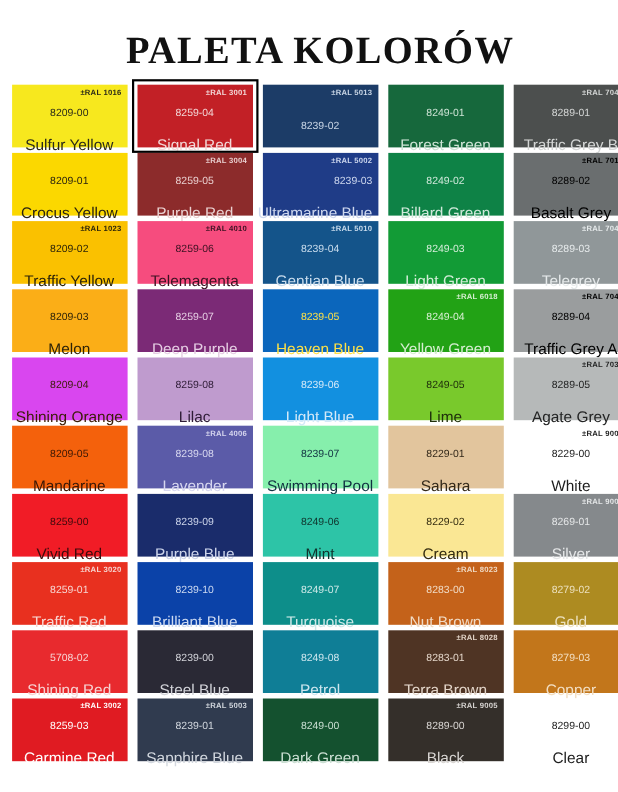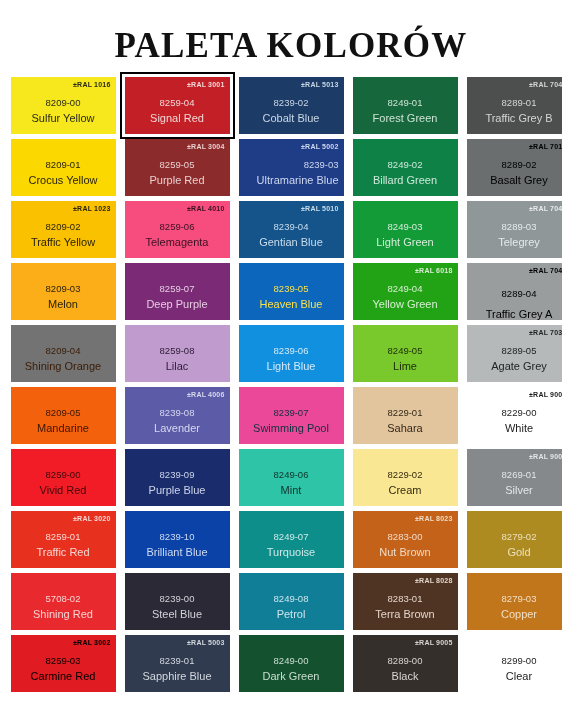--- a/index.html
+++ b/index.html
@@ -63,23 +63,23 @@
     white-space: nowrap;
   }
   .ral.empty { visibility: hidden; }
   .code {
     font-size: 9.5px;
     line-height: 12px;
     margin-top: 8px;
     white-space: nowrap;
   }
   .cname {
-    font-size: 11px;
+    font-size: 14px;
     line-height: 12px;
-    margin-top: 3px;
+    margin-top: 16px;
     white-space: nowrap;
   }
 </style>
 </head>
 <body>
 
 <div class="page">
 
   <h1 class="title">PALETA KOLORÓW</h1>
 
@@ -87,21 +87,21 @@
       <div class="cell" style="background: rgb(247, 232, 30); color: rgb(42, 42, 24);">
         <div class="ral">±RAL 1016</div>
         <div class="code">8209-00</div>
         <div class="cname">Sulfur Yellow</div>
       </div>
       <div class="cell sel" style="background: rgb(194, 32, 38); color: rgb(243, 215, 215);">
         <div class="ral">±RAL 3001</div>
         <div class="code">8259-04</div>
         <div class="cname">Signal Red</div>
       </div>
-      <div class="cell" style="background: rgb(28, 60, 103); color: rgb(201, 214, 230);">
+      <div class="cell" style="background: rgb(28, 60, 103); color: rgb(201, 214, 230); gap: 12px;">
         <div class="ral">±RAL 5013</div>
         <div class="code">8239-02</div>
         <div class="cname">Cobalt Blue</div>
       </div>
       <div class="cell" style="background: rgb(22, 104, 60); color: rgb(205, 227, 213);">
         <div class="ral empty">&nbsp;</div>
         <div class="code">8249-01</div>
         <div class="cname">Forest Green</div>
       </div>
       <div class="cell" style="background: rgb(76, 79, 78); color: rgb(212, 214, 213);">
@@ -177,21 +177,21 @@
       <div class="cell" style="background: rgb(34, 162, 21); color: rgb(215, 239, 210);">
         <div class="ral">±RAL 6018</div>
         <div class="code">8249-04</div>
         <div class="cname">Yellow Green</div>
       </div>
       <div class="cell" style="background: rgb(154, 157, 158); color: #000000; justify-content: space-between;">
         <div class="ral">±RAL 7042</div>
         <div class="code">8289-04</div>
         <div class="cname">Traffic Grey A</div>
       </div>
-      <div class="cell" style="background: #737373; color: rgb(58, 28, 6);">
+      <div class="cell" style="background: #d946ef; color: rgb(58, 28, 6);">
         <div class="ral empty">&nbsp;</div>
         <div class="code">8209-04</div>
         <div class="cname">Shining Orange</div>
       </div>
       <div class="cell" style="background: rgb(191, 155, 206); color: rgb(46, 28, 54);">
         <div class="ral empty">&nbsp;</div>
         <div class="code">8259-08</div>
         <div class="cname">Lilac</div>
       </div>
       <div class="cell" style="background: rgb(18, 144, 224); color: rgb(212, 233, 248);">
@@ -212,21 +212,21 @@
       <div class="cell" style="background: rgb(244, 97, 12); color: rgb(58, 23, 5);">
         <div class="ral empty">&nbsp;</div>
         <div class="code">8209-05</div>
         <div class="cname">Mandarine</div>
       </div>
       <div class="cell" style="background: rgb(91, 91, 168); color: rgb(215, 215, 239);">
         <div class="ral">±RAL 4006</div>
         <div class="code">8239-08</div>
         <div class="cname">Lavender</div>
       </div>
-      <div class="cell" style="background: #ec4899; color: rgb(16, 48, 64);">
+      <div class="cell" style="background: #86efac; color: rgb(16, 48, 64);">
         <div class="ral empty">&nbsp;</div>
         <div class="code">8239-07</div>
         <div class="cname">Swimming Pool</div>
       </div>
       <div class="cell" style="background: rgb(226, 197, 157); color: rgb(51, 41, 26);">
         <div class="ral empty">&nbsp;</div>
         <div class="code">8229-01</div>
         <div class="cname">Sahara</div>
       </div>
       <div class="cell" style="background: rgb(255, 255, 255); color: rgb(28, 28, 28);">
@@ -302,21 +302,21 @@
       <div class="cell" style="background: rgb(79, 52, 36); color: rgb(227, 213, 201);">
         <div class="ral">±RAL 8028</div>
         <div class="code">8283-01</div>
         <div class="cname">Terra Brown</div>
       </div>
       <div class="cell" style="background: rgb(194, 118, 27); color: rgb(242, 222, 194);">
         <div class="ral empty">&nbsp;</div>
         <div class="code">8279-03</div>
         <div class="cname">Copper</div>
       </div>
-      <div class="cell" style="background: rgb(224, 27, 34); color: #000000;">
+      <div class="cell" style="background: rgb(224, 27, 34); color: #ffffff;">
         <div class="ral">±RAL 3002</div>
         <div class="code">8259-03</div>
         <div class="cname">Carmine Red</div>
       </div>
       <div class="cell" style="background: rgb(48, 59, 79); color: rgb(210, 215, 222); align-items: center;">
         <div class="ral">±RAL 5003</div>
         <div class="code">8239-01</div>
         <div class="cname">Sapphire Blue</div>
       </div>
       <div class="cell" style="background: rgb(20, 81, 47); color: rgb(203, 223, 211);">

